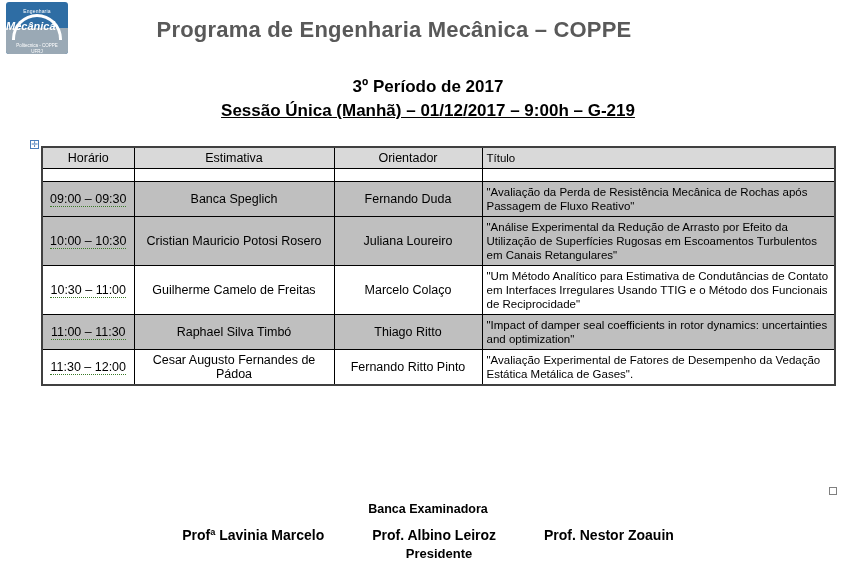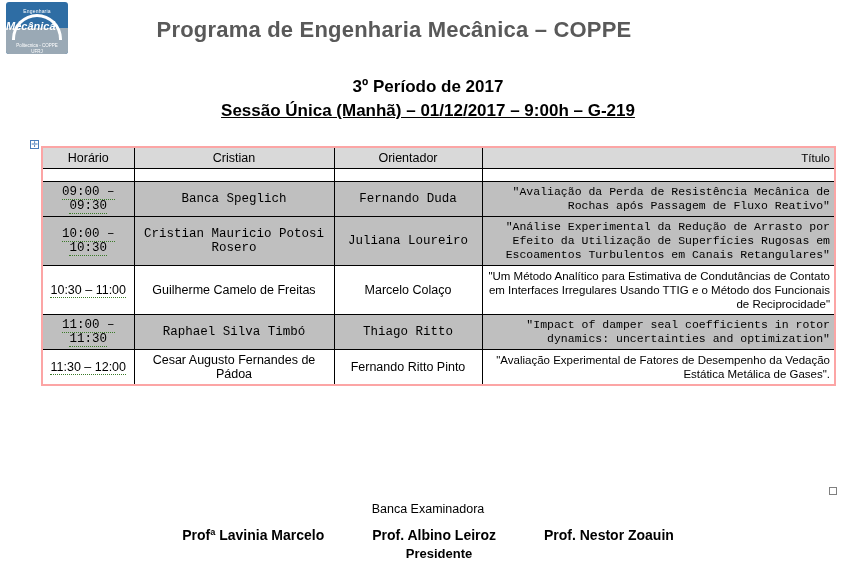--- a/index.html
+++ b/index.html
@@ -159,21 +159,21 @@
   .table-wrap {
     position: absolute;
     left: 41px;
     top: 146px;
     width: 795px;
   }
   table.sched {
     border-collapse: collapse;
     table-layout: fixed;
     width: 795px;
-    border: 2px solid #fca5a5;
+    border: 2px solid #404040;
   }
   table.sched td, table.sched th {
     border: 1px solid #000000;
     vertical-align: middle;
     padding: 3px 4px;
     box-sizing: border-box;
   }
   .hdr td {
     background: #d9d9d9;
     text-align: center;
@@ -182,21 +182,20 @@
     height: 20px;
     padding: 2px 4px;
   }
   .spacer td {
     height: 13px;
     background: #ffffff;
     padding: 0;
   }
   tr.grey td {
     background: #bfbfbf;
-    font-family: Liberation Mono, monospace;
   }
   tr.white td {
     background: #ffffff;
   }
   td.c-hora {
     width: 92px;
     text-align: center;
     font-size: 12.5px;
   }
   td.c-hora .sp {
@@ -207,34 +206,34 @@
     text-align: center;
     font-size: 12.5px;
   }
   td.c-orie {
     width: 148px;
     text-align: center;
     font-size: 12.5px;
   }
   td.c-titu {
     width: 353px;
-    text-align: right;
+    text-align: left;
     font-size: 11.5px;
     line-height: 14px;
   }
 
   
   .banca {
     position: absolute;
     left: 0;
     top: 502px;
     width: 856px;
     text-align: center;
     font-size: 12.5px;
-    font-weight: normal;
+    font-weight: bold;
   }
   .members {
     position: absolute;
     left: 0;
     top: 527px;
     width: 856px;
     text-align: center;
     font-size: 14px;
     font-weight: bold;
   }
@@ -274,21 +273,21 @@
 <div class="sub-title-2"><span class="u">Sessão Única (Manhã) – 01/12/2017 – 9:00h – G-219</span></div>
 
 <div class="handle-tl">✛</div>
 <div class="handle-br"></div>
 
 <div class="table-wrap">
   <table class="sched">
     <tbody id="tbody-sched">
         <tr class="hdr">
           <td class="c-hora">Horário</td>
-          <td class="c-cand">Cristian</td>
+          <td class="c-cand">Estimativa</td>
           <td class="c-orie">Orientador</td>
           <td class="c-titu">Título</td>
         </tr>
         <tr class="spacer">
           <td class="c-hora"></td>
           <td class="c-cand"></td>
           <td class="c-orie"></td>
           <td class="c-titu"></td>
         </tr>
         <tr class="grey">

